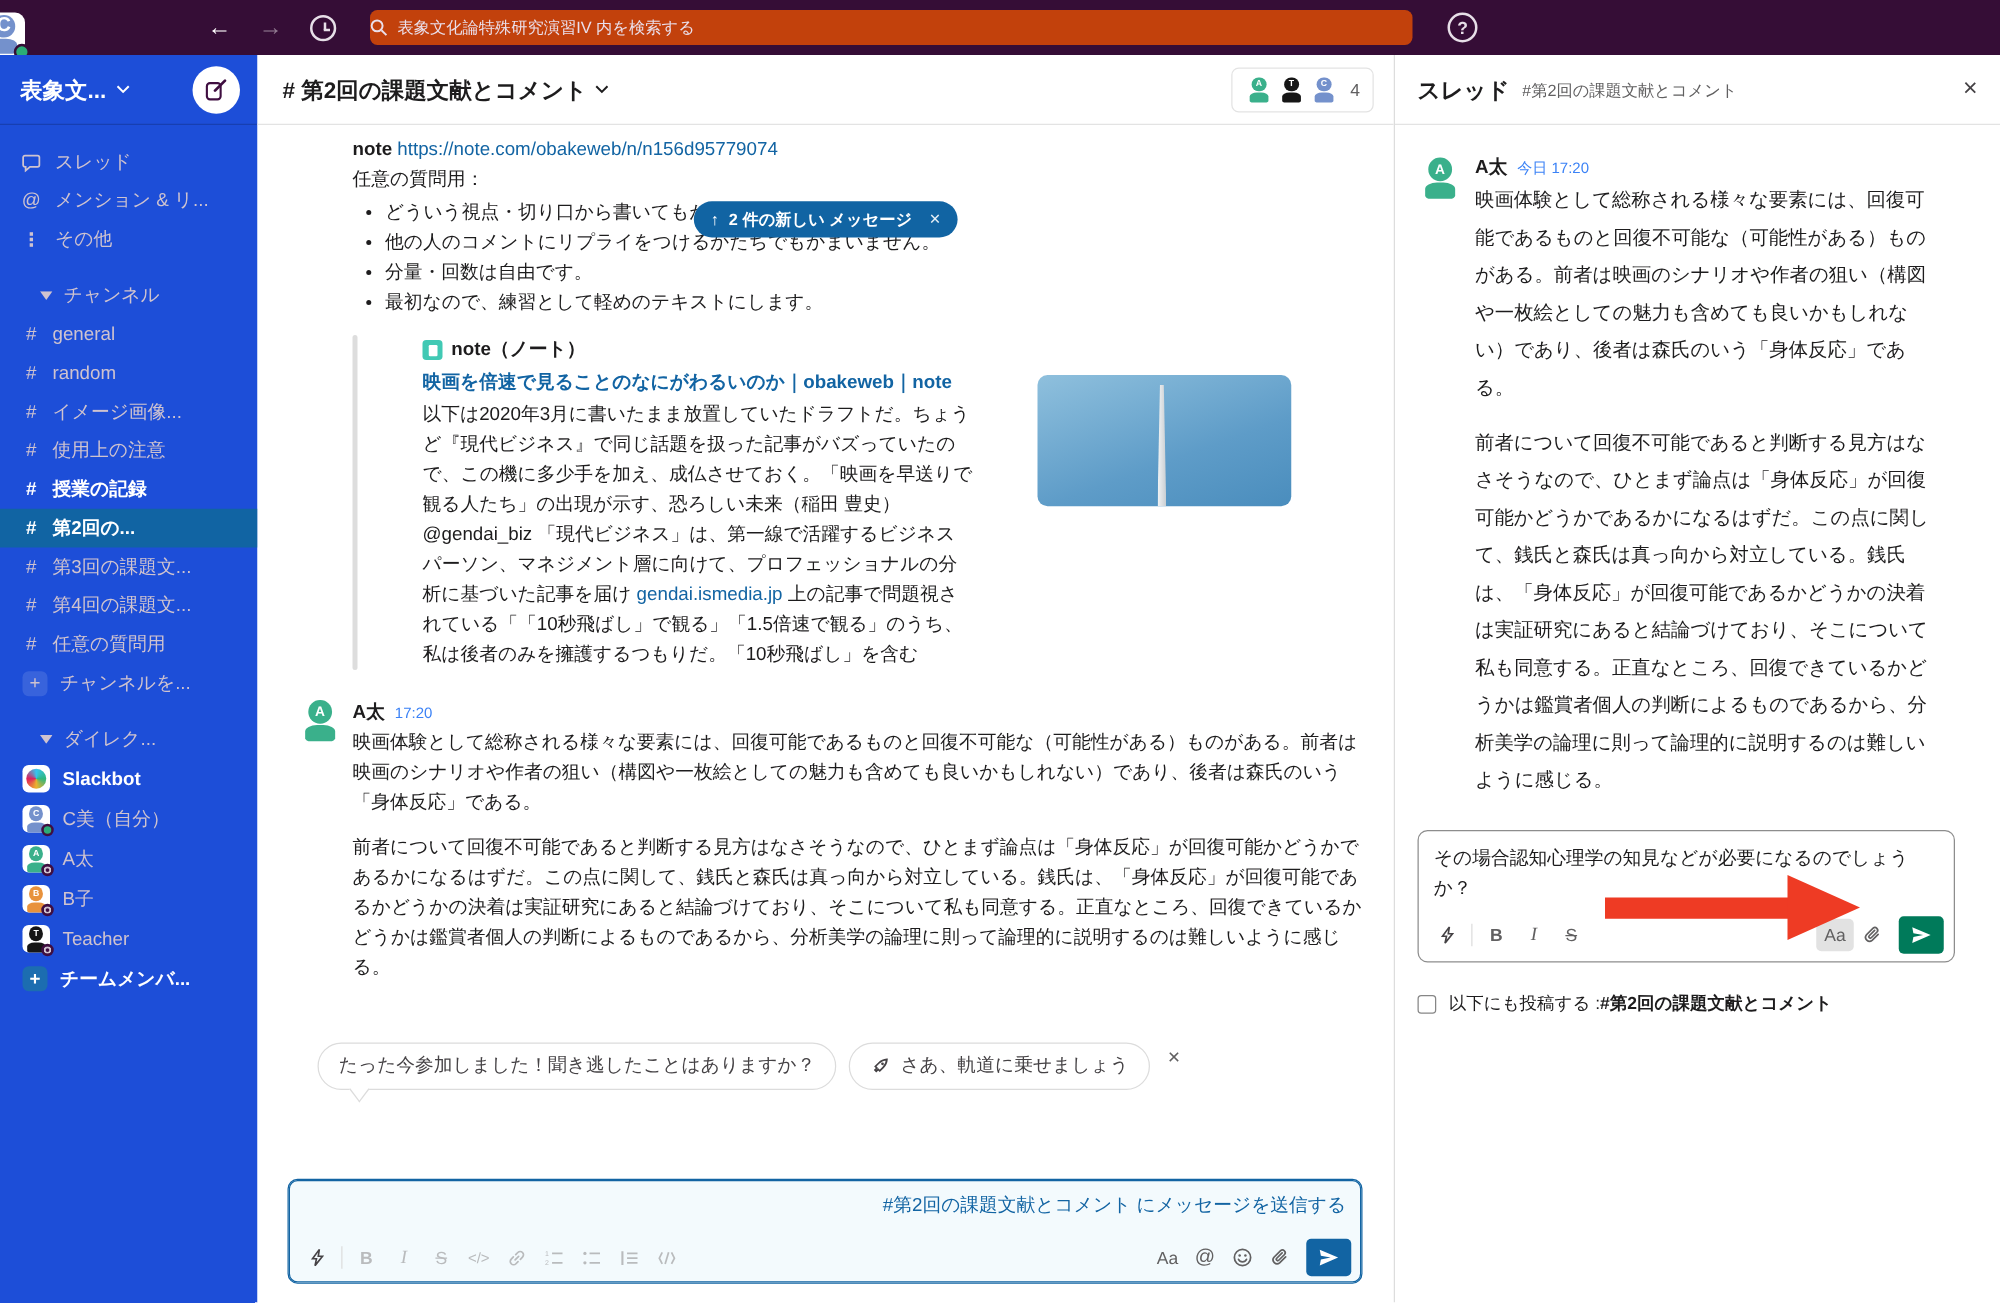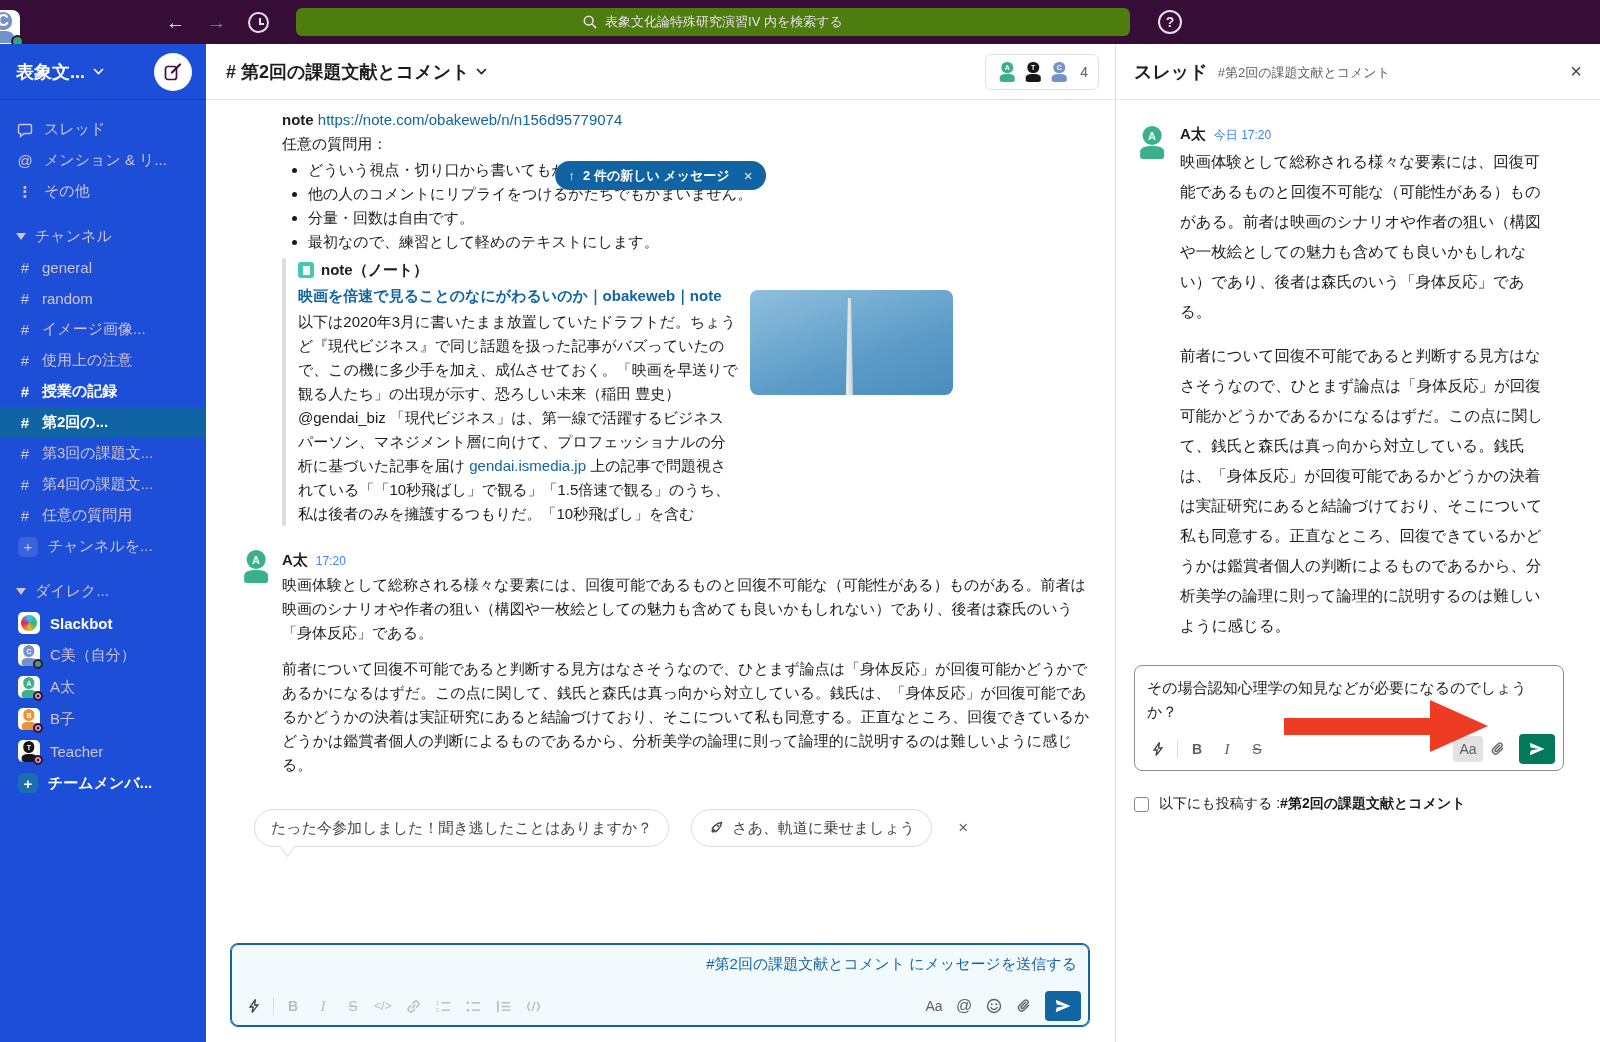--- a/index.html
+++ b/index.html
@@ -8,37 +8,37 @@
   svg { display:block; }
 
   
   .topbar { position:absolute; top:0; left:0; width:1600px; height:44px; background:#350d36; display:flex; align-items:center; }
   .nav-btns { position:absolute; left:166px; display:flex; gap:22px; align-items:center; color:#fff; }
   .nav-arrow { font-size:19px; line-height:1; cursor:pointer; }
   .nav-arrow.dim { opacity:.45; }
   .history-icon { width:21px; height:21px; border:2px solid #e7dfe8; border-radius:50%; position:relative; }
   .history-icon::after { content:""; position:absolute; left:9px; top:4px; width:2px; height:6px; background:#e7dfe8; }
   .history-icon::before { content:""; position:absolute; left:9px; top:9px; width:5px; height:2px; background:#e7dfe8; }
-  .searchbar { position:absolute; left:296px; top:8px; width:834px; height:28px; background:#4d7c0f; border-radius:6px; display:flex; align-items:center; justify-content:center; gap:8px; color:#eadfeb; font-size:13px; cursor:text; }
+  .searchbar { position:absolute; left:296px; top:8px; width:834px; height:28px; background:#c2410c; border-radius:6px; display:flex; align-items:center; gap:8px; color:#eadfeb; font-size:13px; cursor:text; }
   .help-btn { position:absolute; left:1158px; top:10px; width:24px; height:24px; border:2px solid #e7dfe8; border-radius:50%; color:#e7dfe8; font-size:14px; font-weight:bold; display:flex; align-items:center; justify-content:center; }
   .me-avatar { position:absolute; right:14px; top:5px; width:34px; height:34px; background:#fff; border-radius:8px; }
   .me-avatar .pa-head { background:#7491cc; }
   .me-avatar .pa-body { background:#7491cc; }
   .presence-dot { position:absolute; right:-4px; bottom:-4px; width:13px; height:13px; border-radius:50%; background:#2bac76; border:2.5px solid #350d36; }
 
   
   .sidebar { position:absolute; top:44px; left:0; width:206px; bottom:0; background:#1d4ed8; color:#cfc3cf; font-size:15px; }
   .ws-header { height:56px; display:flex; align-items:center; padding:0 14px 0 16px; border-bottom:1px solid rgba(0,0,0,.18); }
   .ws-name { color:#fff; font-weight:bold; font-size:18px; max-width:110px; white-space:nowrap; overflow:hidden; }
   .ws-chev { margin-left:8px; color:#fff; }
   .compose-btn { margin-left:auto; width:38px; height:38px; background:#fff; border-radius:50%; display:flex; align-items:center; justify-content:center; cursor:pointer; }
   .side-list { padding-top:14px; }
   .side-item { height:31px; display:flex; align-items:center; padding:0 16px; gap:10px; cursor:pointer; white-space:nowrap; }
   .side-item .ico { width:18px; display:flex; justify-content:center; color:#cfc3cf; flex:none; }
-  .side-section { height:31px; display:flex; align-items:center; padding:0 16px; gap:9px; cursor:pointer; margin-top:14px; }
+  .side-section { height:31px; display:flex; align-items:center; padding:0 32px; gap:9px; cursor:pointer; margin-top:14px; }
   .caret { color:#cfc3cf; }
   .chan { height:31px; display:flex; align-items:center; padding:0 16px 0 18px; gap:10px; cursor:pointer; white-space:nowrap; overflow:hidden; }
   .chan .hash { width:14px; text-align:center; flex:none; }
   .chan.unread { color:#fff; font-weight:bold; }
   .chan.selected { background:#1164a3; color:#fff; font-weight:bold; }
   .plus-sq { width:20px; height:20px; border-radius:5px; background:rgba(255,255,255,.12); display:flex; align-items:center; justify-content:center; font-size:15px; color:#cfc3cf; flex:none; }
   .plus-sq.blue { background:#1c6db0; color:#fff; font-weight:bold; }
   .dm { height:32px; display:flex; align-items:center; padding:0 16px 0 18px; gap:10px; cursor:pointer; white-space:nowrap; }
   .dm.unread { color:#fff; font-weight:bold; }
 
@@ -65,37 +65,37 @@
   .chan-title { font-size:18px; font-weight:bold; display:flex; align-items:center; gap:6px; cursor:pointer; }
   .members-box { margin-left:auto; border:1px solid #e3e3e3; border-radius:6px; height:36px; display:flex; align-items:center; padding:0 10px; gap:4px; cursor:pointer; }
   .members-box .count { font-size:14px; color:#616061; margin-left:6px; }
   .msgs { position:relative; padding:8px 24px 0 76px; font-size:15px; line-height:24px; }
   .newmsg-pill { position:absolute; top:61px; left:50%; transform:translateX(-50%); background:#1164a3; color:#fff; border-radius:16px; height:29px; display:flex; align-items:center; gap:8px; padding:0 14px; font-size:13px; font-weight:bold; cursor:pointer; z-index:5; white-space:nowrap; }
   .newmsg-pill .x { font-weight:normal; font-size:15px; margin-left:6px; opacity:.9; cursor:pointer; }
   a.slack-link, .slack-link { color:#1264a3; text-decoration:none; cursor:pointer; }
   .note-line b { font-weight:bold; }
   .bullets { margin:2px 0 0 26px; }
   .bullets li { margin:0; }
-  .attach { display:flex; margin-top:4px; }
+  .attach { display:flex; margin-top:14px;gap:40px; }
   .attach-bar { width:4px; border-radius:4px; background:#ddd; flex:none; }
   .attach-body { padding-left:12px; width:452px; }
   .attach-provider { display:flex; align-items:center; gap:7px; font-weight:bold; }
   .note-favicon { width:16px; height:16px; border-radius:3px; background:#41c9b4; display:flex; align-items:center; justify-content:center; }
   .note-favicon::after { content:""; width:7px; height:9px; background:#fff; border-radius:1px; }
   .attach-title { color:#1264a3; font-weight:bold; margin-top:2px; cursor:pointer; }
   .attach-text { margin-top:2px; }
   .attach-img { width:203px; height:105px; border-radius:8px; margin-left:12px; margin-top:32px; flex:none; background:linear-gradient(160deg,#8fc0dd 0%,#5e9cc8 60%,#4a8dbd 100%); position:relative; overflow:hidden; cursor:pointer; }
   .attach-img .tower { position:absolute; left:96px; top:8px; width:7px; height:97px; background:linear-gradient(90deg,#f2f4f5,#c9ced2); clip-path:polygon(28% 0,72% 0,100% 100%,0 100%); }
   .message { display:flex; margin-top:22px; gap:8px; }
   .msg-avatar { margin-left:-44px; }
   .msg-head { display:flex; align-items:baseline; gap:8px; }
   .msg-author { font-weight:bold; font-size:15px; cursor:pointer; }
   .msg-time { font-size:12px; color:#3b82f6; cursor:pointer; }
   .msg-body p + p { margin-top:12px; }
-  .suggestions { display:flex; align-items:center; gap:22px; margin:32px 0 0 -28px; }
+  .suggestions { display:flex; gap:10px; margin:48px 0 0 -28px; }
   .sugg-pill { position:relative; border:1px solid #dcdcdc; border-radius:20px; height:38px; display:flex; align-items:center; gap:8px; padding:0 16px; font-size:15px; color:#454245; cursor:pointer; background:#fff; }
   .sugg-pill.tail::after { content:""; position:absolute; left:26px; bottom:-7px; width:12px; height:12px; background:#fff; border-right:1px solid #dcdcdc; border-bottom:1px solid #dcdcdc; transform:rotate(45deg) skew(8deg,8deg); }
   .sugg-close { color:#616061; font-size:17px; cursor:pointer; margin-left:4px; }
   .composer { position:absolute; left:24px; right:25px; bottom:15px; height:84px; border:1px solid #1264a3; box-shadow:0 0 0 1px #1264a3 inset; border-radius:8px; background:#f3fafd;text-align:right; }
   .composer-input { padding:11px 12px 0 12px; font-size:15px; color:#1264a3; cursor:text; }
   .composer-tools { position:absolute; left:0; right:0; bottom:0; height:40px; display:flex; align-items:center; padding:0 8px; }
   .ticon { width:30px; height:26px; display:flex; align-items:center; justify-content:center; color:#b9bbbd; font-size:14px; border-radius:4px; cursor:pointer; flex:none; }
   .ticon.dark { color:#454245; }
   .ticon.med { color:#616061; }
   .ticon.b { font-weight:bold; font-size:14px; }

